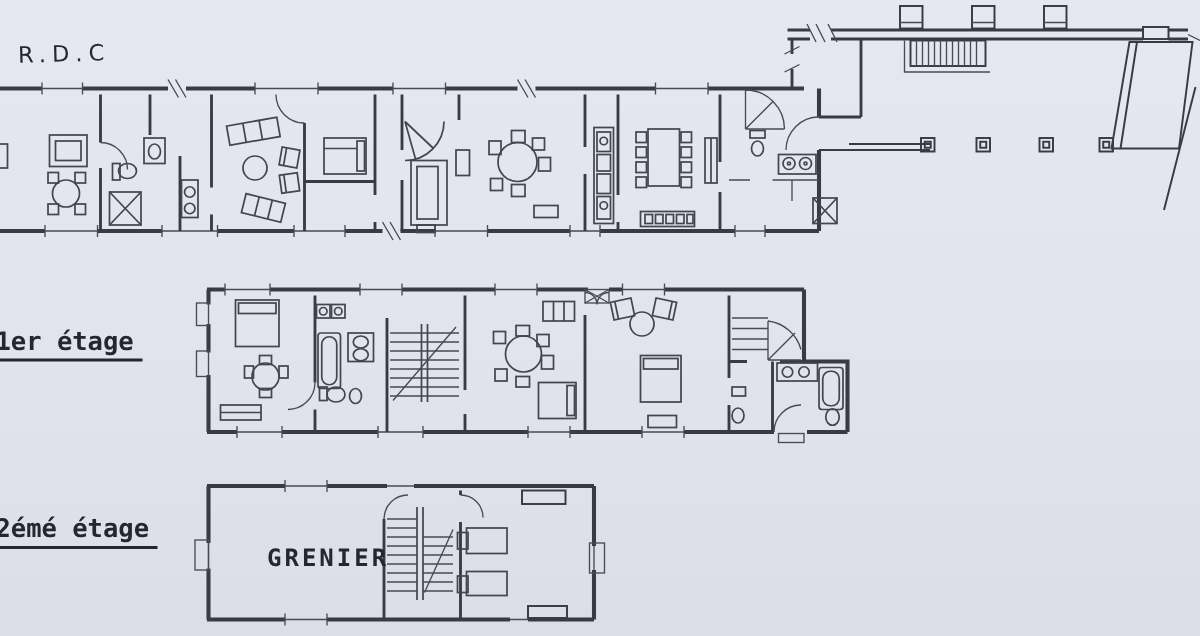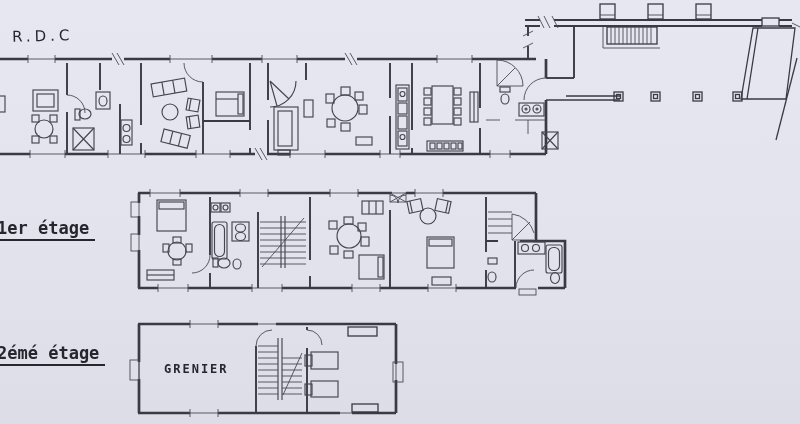--- a/index.html
+++ b/index.html
@@ -28,22 +28,22 @@
   }
   .etage{
     font-family:"DejaVu Sans Mono", monospace;
     font-weight:bold;font-size:17px;letter-spacing:0px;
     border-bottom:2.5px solid #26262e;padding:0 6px 1px 0;
   }
   .etage1{left:-3px;top:218px;}
   .etage2{left:-3px;top:343px;}
   .roomlbl{
     font-family:"DejaVu Sans Mono", monospace;
-    font-weight:bold;font-size:12px;letter-spacing:2px;
-    left:164px;top:362px;
+    font-weight:bold;font-size:16px;letter-spacing:2px;
+    left:178px;top:362px;
   }
 </style>
 </head>
 <body>
 
 <div id="page">
 
 <svg width="800" height="424" viewBox="0 0 800 424">
 
   <g>

